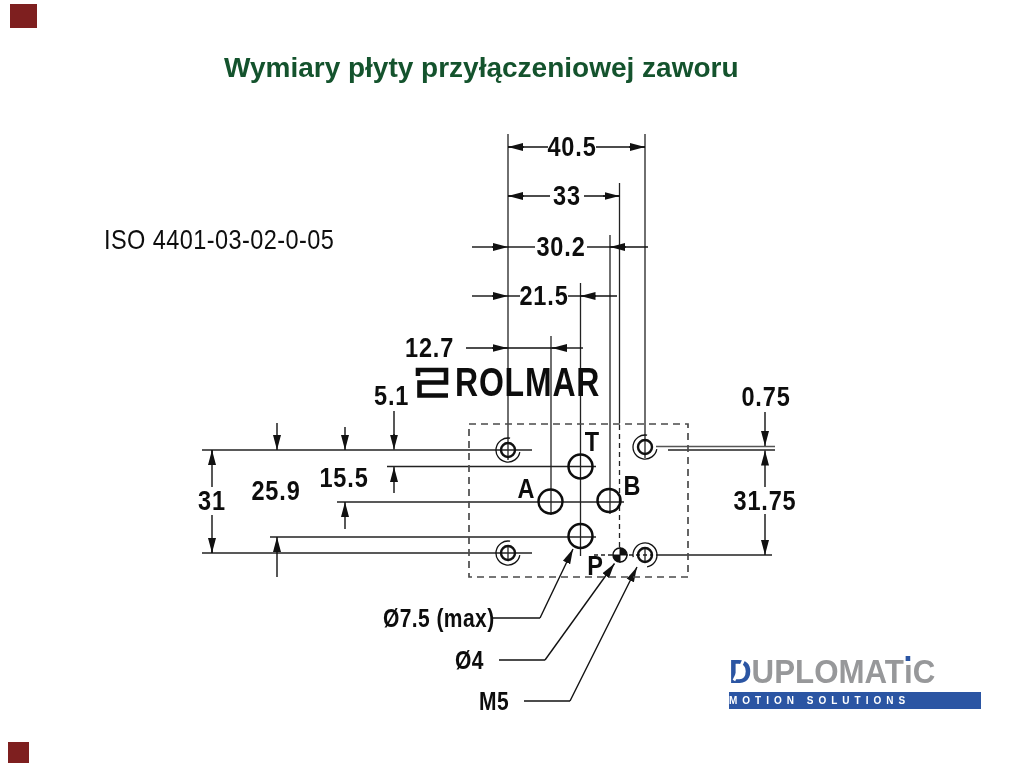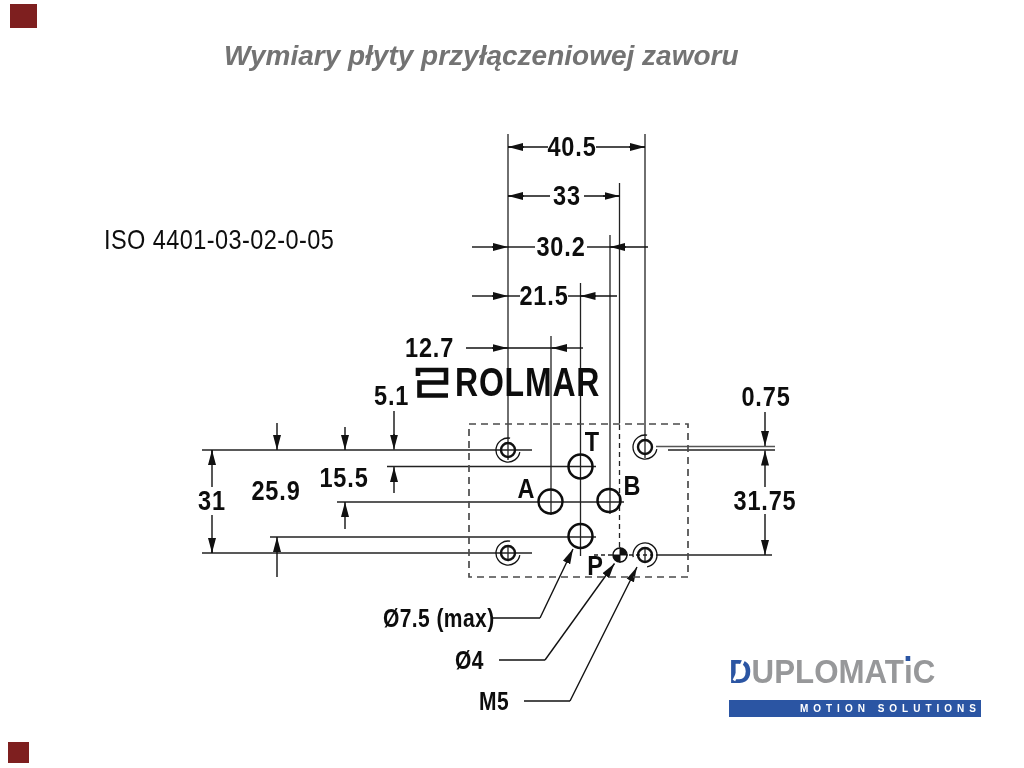--- a/index.html
+++ b/index.html
@@ -39,21 +39,21 @@
   .corner-marker{position:absolute;}
   
   .duplo{position:absolute;left:729px;top:652px;width:252px;}
   .duplo-word{font-size:34px;font-weight:bold;letter-spacing:0px;line-height:38px;
     transform:scaleX(0.92);transform-origin:left center;white-space:nowrap;}
   .wm-d{position:relative;display:inline-block;}
   .wm-d .slash{position:absolute;left:10px;top:3px;width:3px;height:27px;background:#ffffff;
     transform:rotate(27deg);}
   .wm-i{position:relative;display:inline-block;}
   .wm-i .idot{position:absolute;left:2px;top:4px;width:5px;height:5px;}
-  .duplo-band{margin-top:10px;height:17px;display:flex;align-items:center;justify-content:flex-end;}
+  .duplo-band{margin-top:2px;height:17px;display:flex;align-items:center;justify-content:flex-start;}
   .duplo-band span{color:#ffffff;font-size:10px;font-weight:bold;letter-spacing:5px;}
 </style>
 </head>
 <body>
 
 <svg id="drawing" width="1024" height="768" viewBox="0 0 1024 768">
   <defs>
     <marker id="ah" markerUnits="userSpaceOnUse" markerWidth="16" markerHeight="10" refX="15" refY="5" orient="auto">
       <path d="M0,1 L15,5 L0,9 Z" fill="#111"></path>
     </marker>
@@ -186,21 +186,21 @@
   </g>
 
   <g stroke="#0d0d0d" stroke-width="4.6" fill="none">
     <path d="M418,376 L418,370 L446,370 L446,382.5 L419.5,382.5 L419.5,395.5 L448,395.5"></path>
   </g>
 </svg>
 
 <div class="corner-marker" style="left: 10px; top: 4px; width: 27px; height: 24px; background: rgb(126, 31, 31);"></div>
 <div class="corner-marker" style="left: 8px; top: 742px; width: 21px; height: 21px; background: rgb(126, 31, 31);"></div>
 
-<div class="txt title" style="left: 224px; top: 40px; color: #737373; font-style: italic;">Wymiary płyty przyłączeniowej zaworu</div>
+<div class="txt title" style="left: 224px; top: 52px; color: #14532d;">Wymiary płyty przyłączeniowej zaworu</div>
 <div class="txt iso" style="left:104px;top:240px;">ISO 4401-03-02-0-05</div>
 <div class="txt rolmar" style="left:455px;top:382px;">ROLMAR</div>
 
 <div class="txt dim" style="left:572px;top:147px;">40.5</div>
 <div class="txt dim" style="left:567px;top:196px;">33</div>
 <div class="txt dim" style="left:561px;top:247px;">30.2</div>
 <div class="txt dim" style="left:544px;top:296px;">21.5</div>
 <div class="txt dimL" style="left:405px;top:348px;">12.7</div>
 <div class="txt dimL" style="left:374px;top:396px;">5.1</div>
 <div class="txt dim" style="left:344px;top:478px;">15.5</div>

